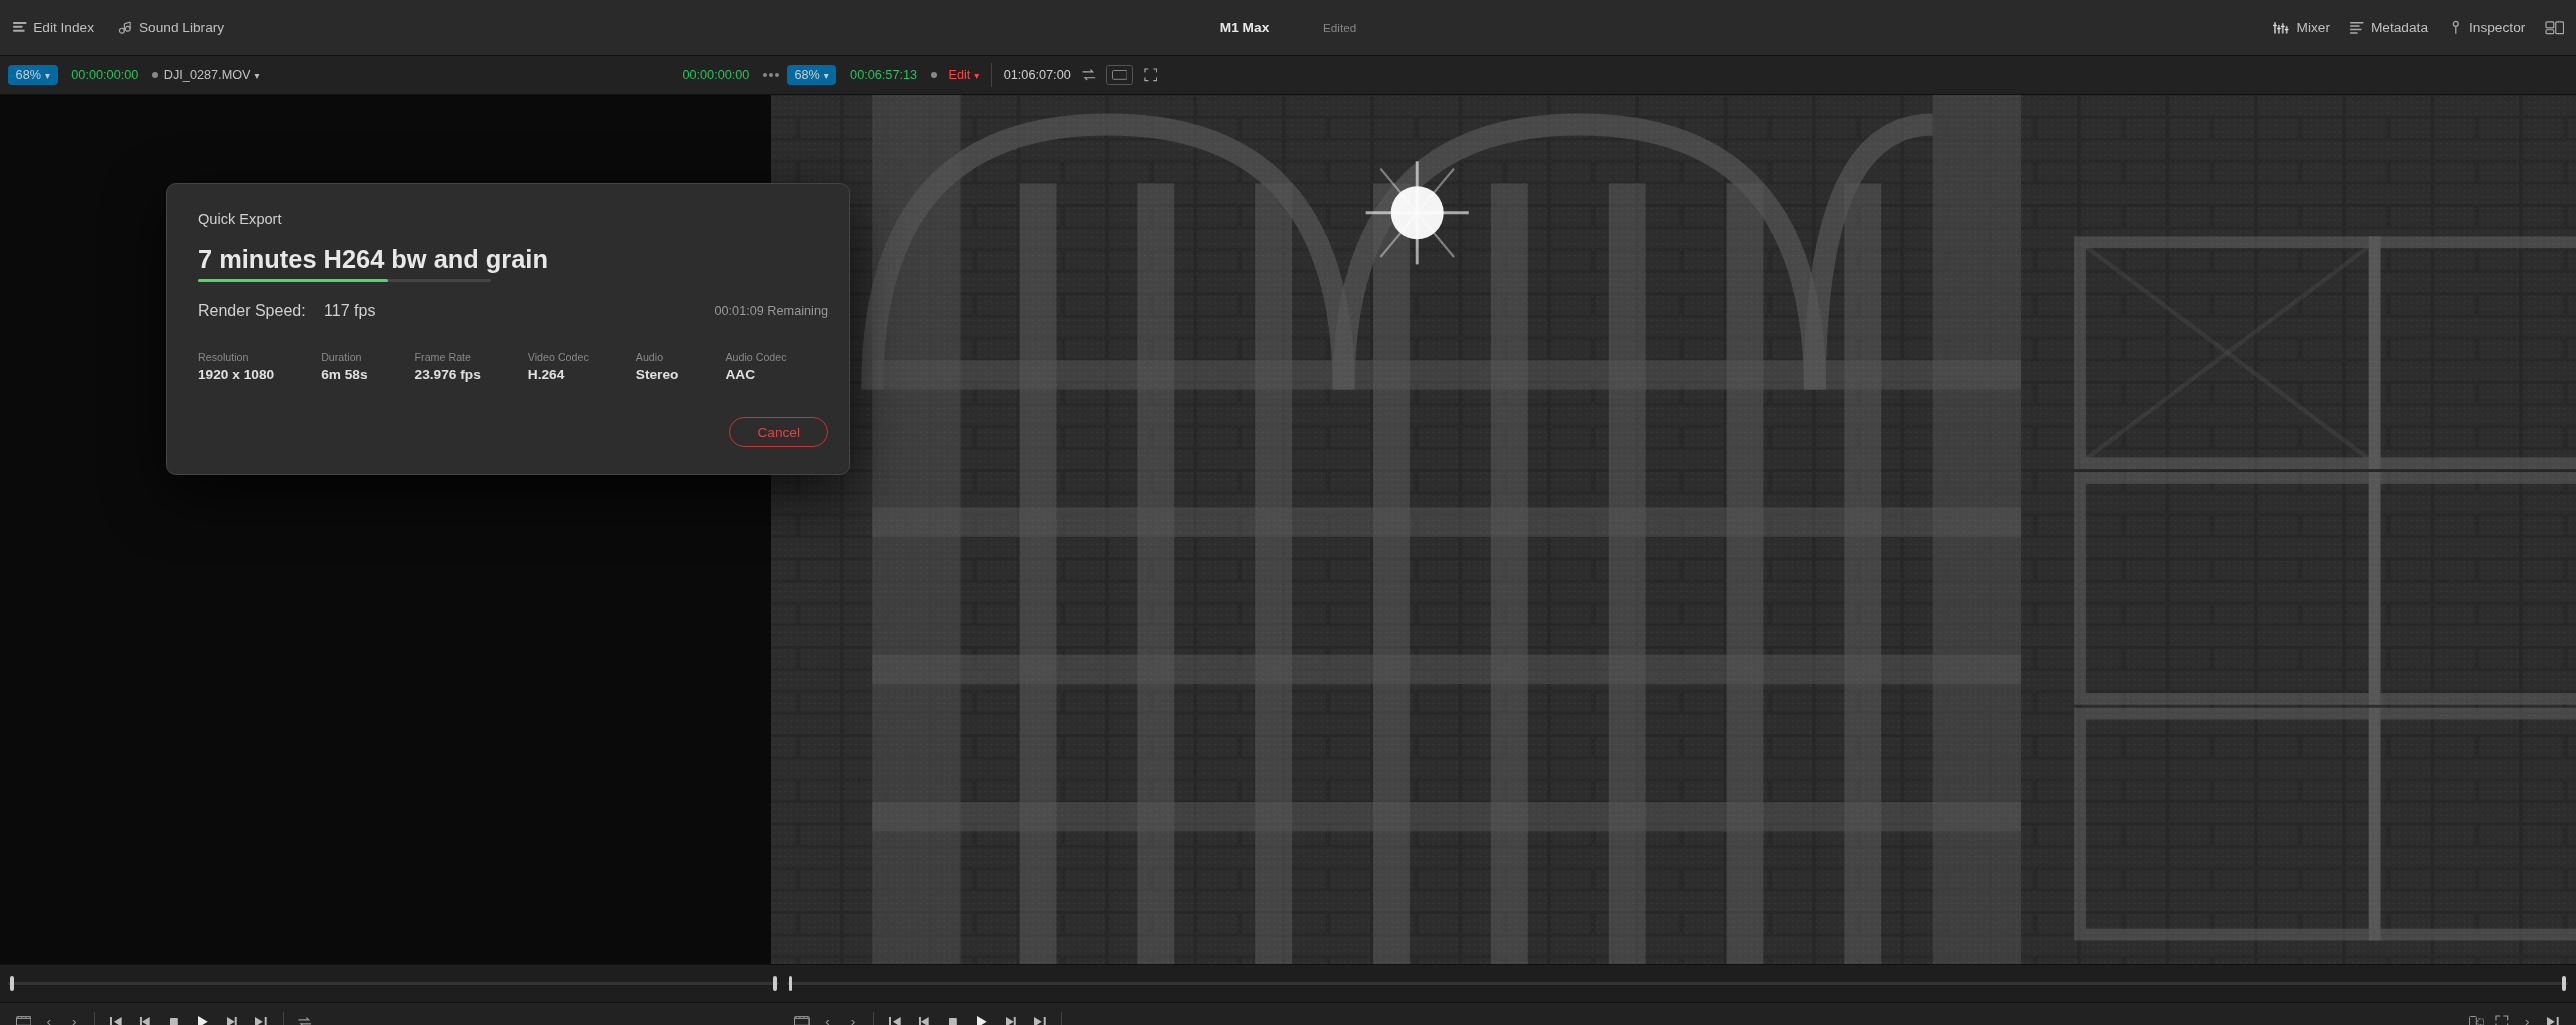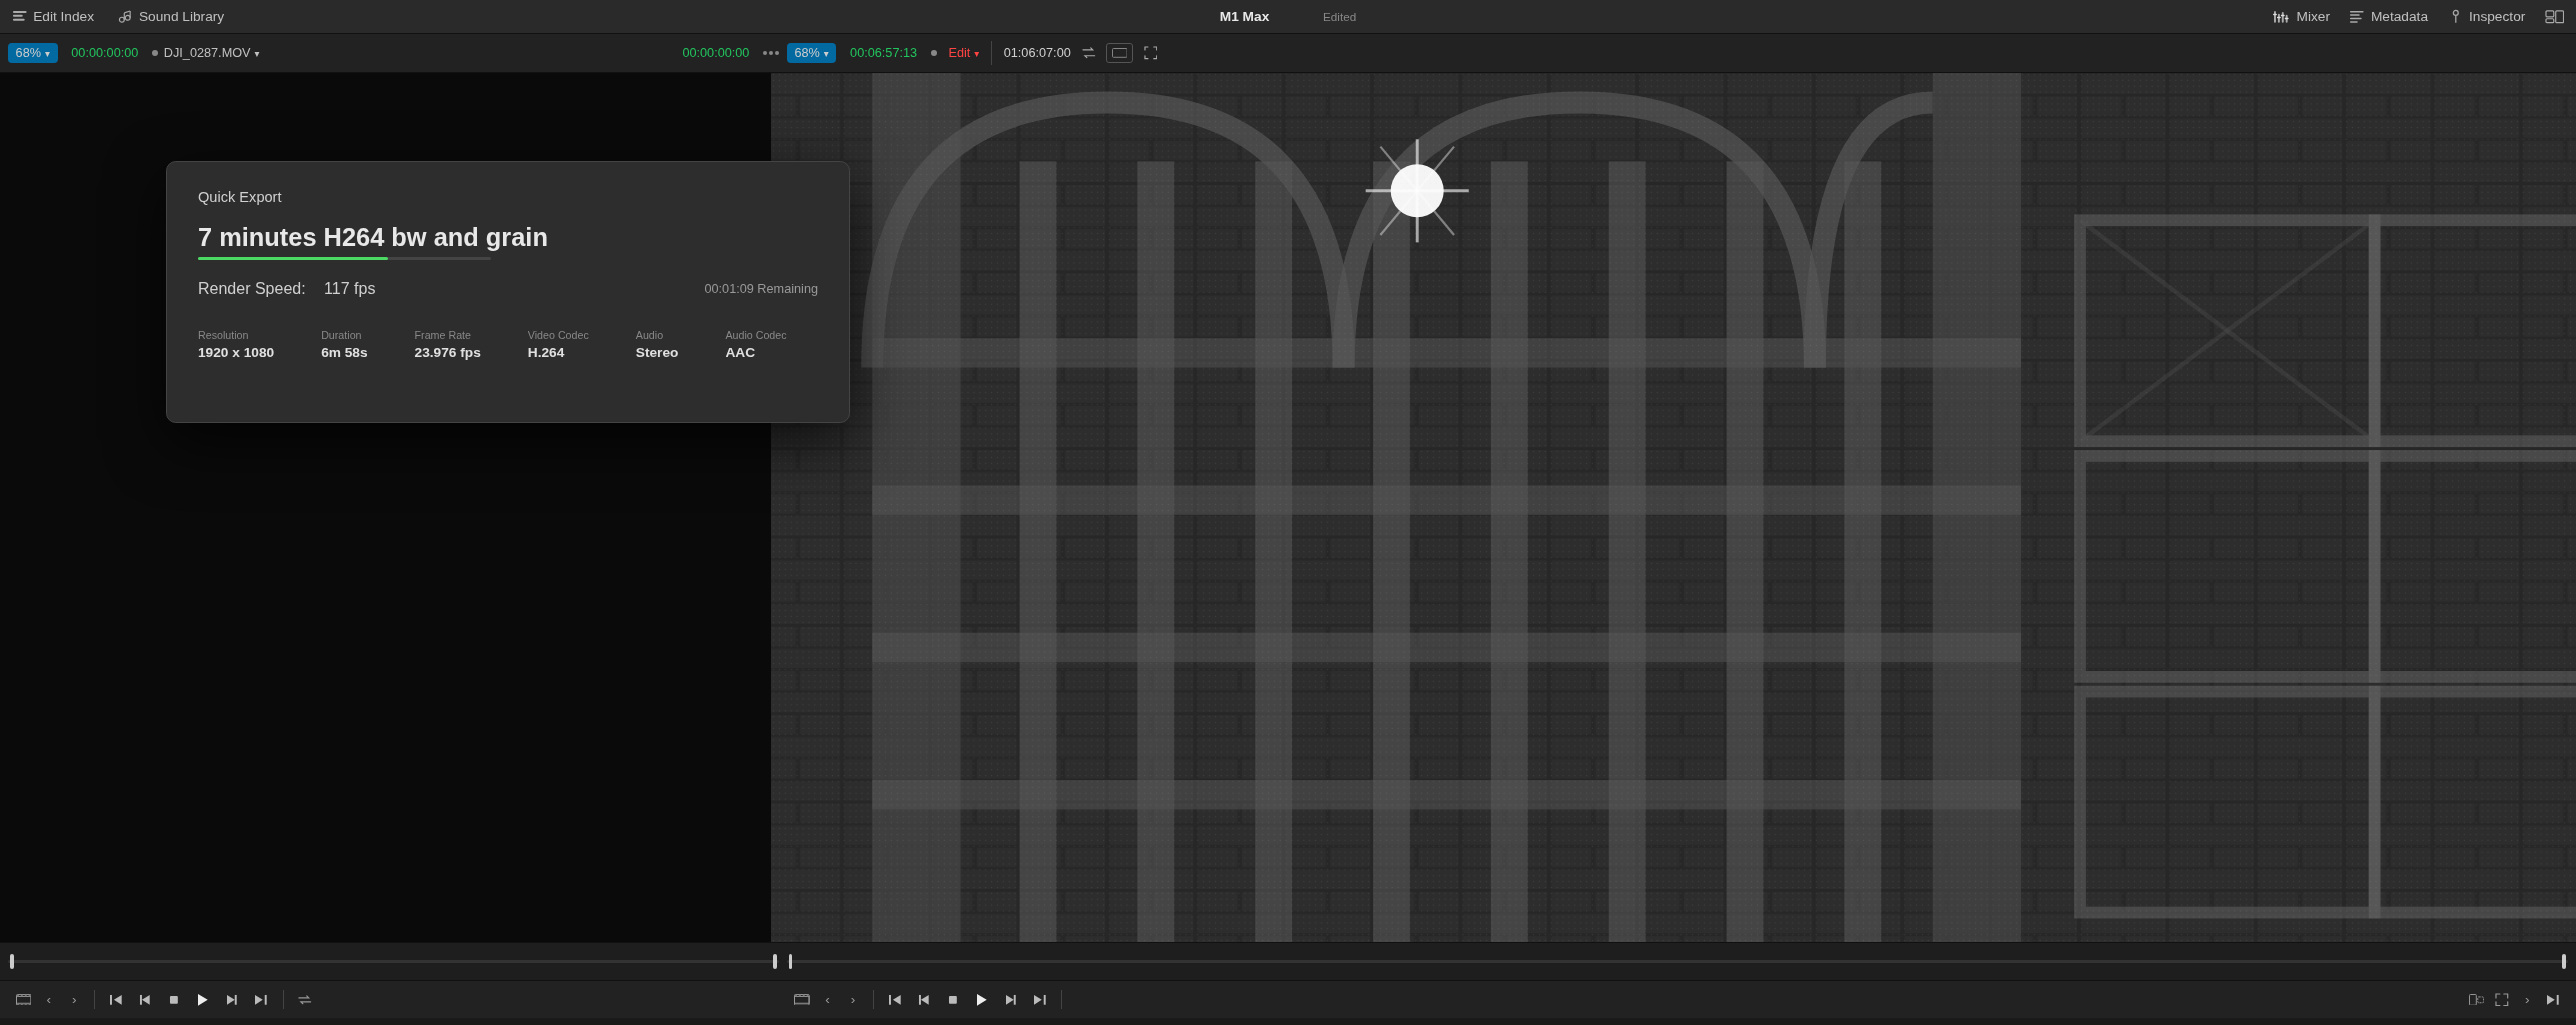--- a/index.html
+++ b/index.html
@@ -10,21 +10,21 @@
       width: 2576px;
       height: 1025px;
       overflow: hidden;
       position: relative;
     }
 
     
     .top-bar {
       display: flex;
       align-items: center;
-      height: 34px;
+      height: 56px;
       background: #2a2a2a;
       border-bottom: 1px solid #111;
       padding: 0 11.7px;
       gap: 0;
       position: relative;
     }
     .top-bar-left {
       display: flex;
       align-items: center;
       gap: 23.4px;
@@ -190,21 +190,21 @@
 
     
     .dialog-overlay {
       position: absolute;
       top: 88px;
       left: 166px;
       width: 684px;
       background: #2d2d2d;
       border-radius: 9.8px;
       border: 1px solid #444;
-      padding: 27px 31px 27px 31px;
+      padding: 27px 21px 27px 31px;
       z-index: 100;
       box-shadow: 0 19.5px 59px rgba(0,0,0,0.7);
     }
     .dialog-title {
       font-size: 14.6px;
       color: #d0d0d0;
       margin-bottom: 17.6px;
       font-weight: 400;
     }
     .dialog-export-name {
@@ -526,20 +526,23 @@
         </div>
         <div class="meta-item">
           <label>Audio</label>
           <div class="meta-value">Stereo</div>
         </div>
         <div class="meta-item">
           <label>Audio Codec</label>
           <div class="meta-value">AAC</div>
         </div>
       </div>
+      <div class="dialog-actions">
+        <button class="cancel-btn">Cancel</button>
+      </div>
     </div>
   </div>
 
   <div class="right-panel">
     <div class="arch-bg"></div>
 
     <svg class="arch-window-svg" viewBox="0 0 1848 590" preserveAspectRatio="xMidYMid slice">
 
       <rect width="1848" height="590" fill="#1a1a1a"></rect>
 

